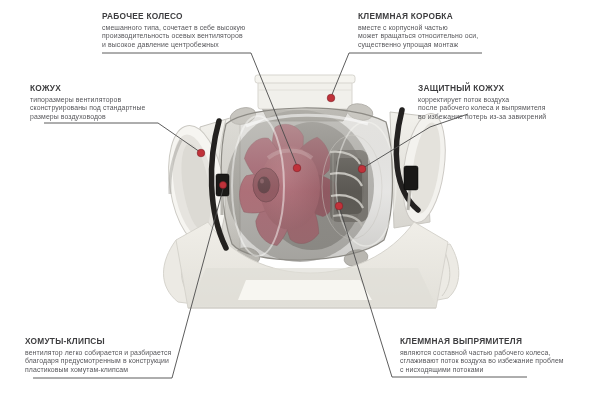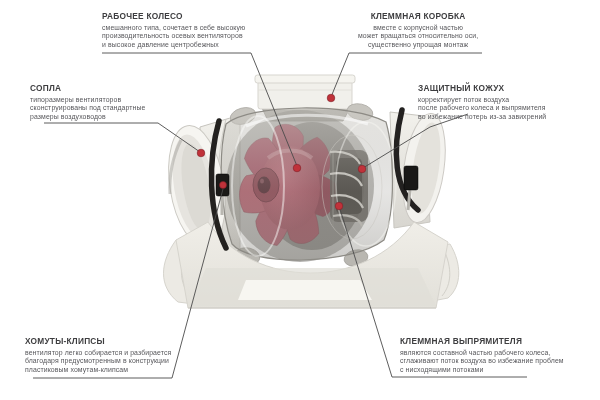--- a/index.html
+++ b/index.html
@@ -159,29 +159,29 @@
     </g>
   </svg>
 
   <div class="callout" style="left:102px;top:11px;">
     <span class="title">РАБОЧЕЕ КОЛЕСО</span>
     <span class="ln">смешанного типа, сочетает в себе высокую</span>
     <span class="ln">производительность осевых вентиляторов</span>
     <span class="ln">и высокое давление центробежных</span>
   </div>
 
-  <div class="callout" style="left:358px;top:11px;text-align:center;">
+  <div class="callout" style="left:358px;top:11px;">
     <span class="title">КЛЕММНАЯ КОРОБКА</span>
     <span class="ln">вместе с корпусной частью</span>
     <span class="ln">может вращаться относительно оси,</span>
     <span class="ln">существенно упрощая монтаж</span>
   </div>
 
   <div class="callout" style="left:30px;top:83px;">
-    <span class="title">СОПЛА</span>
+    <span class="title">КОЖУХ</span>
     <span class="ln">типоразмеры вентиляторов</span>
     <span class="ln">сконструированы под стандартные</span>
     <span class="ln">размеры воздуховодов</span>
   </div>
 
   <div class="callout" style="left:25px;top:336px;">
     <span class="title">ХОМУТЫ-КЛИПСЫ</span>
     <span class="ln">вентилятор легко собирается и разбирается</span>
     <span class="ln">благодаря предусмотренным в конструкции</span>
     <span class="ln">пластиковым хомутам-клипсам</span>

